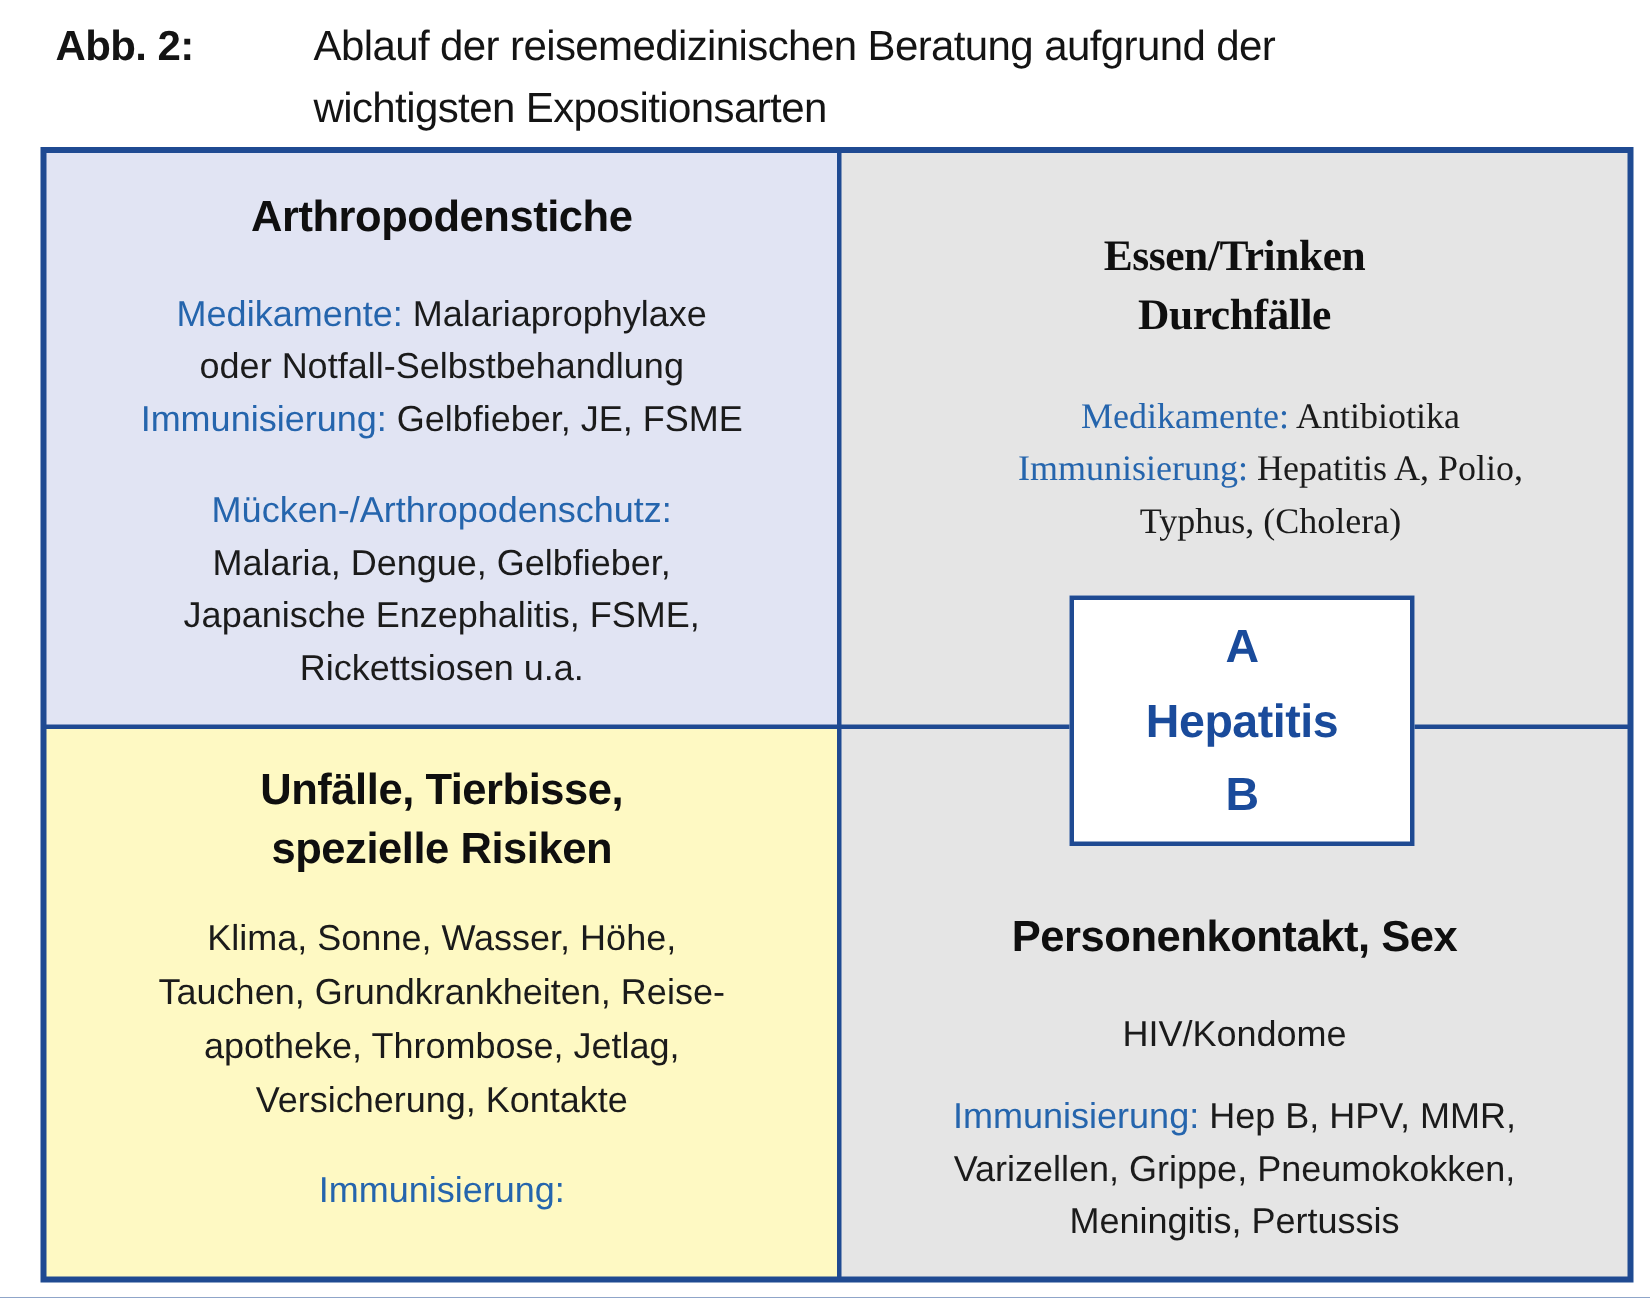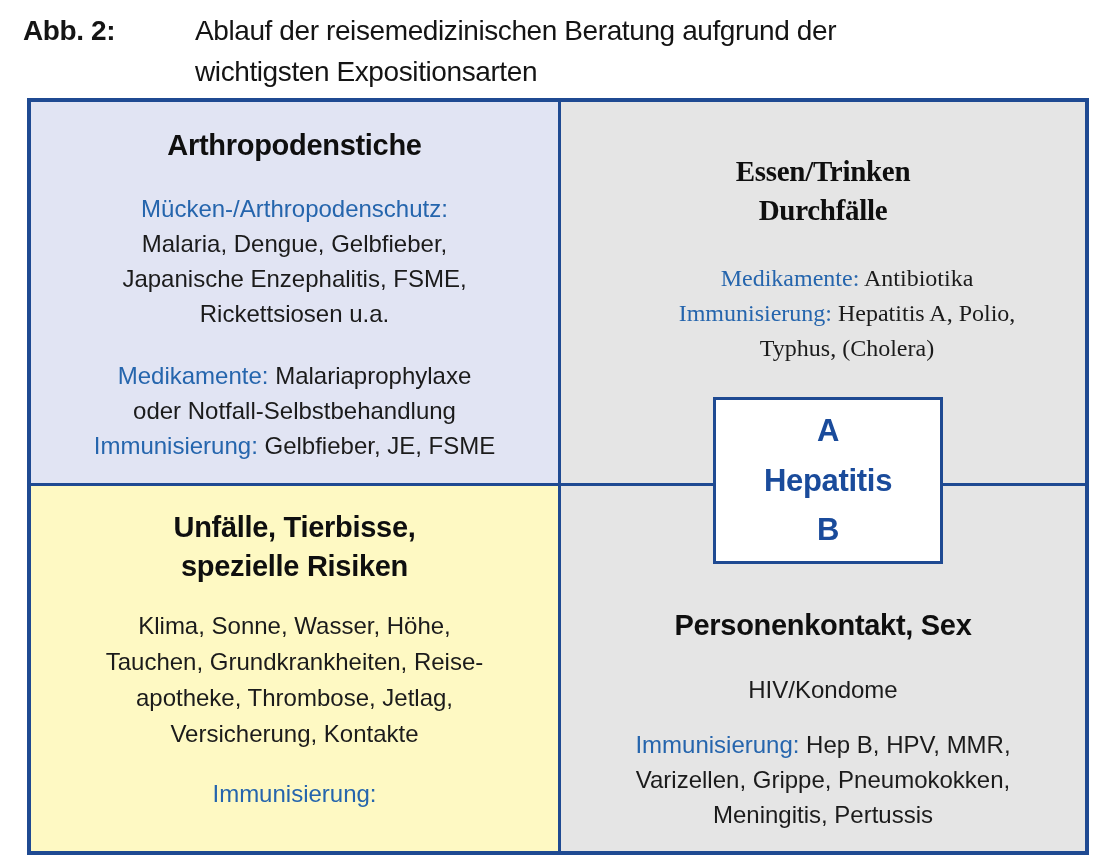--- a/index.html
+++ b/index.html
@@ -2,21 +2,21 @@
 <html><head>
 <meta charset="utf-8">
 <style>
   html,body{margin:0;padding:0;}
   body{
     width:1100px;height:865px;position:relative;background:#ffffff;
     font-family:"Liberation Sans", sans-serif;color:#1b1b1b;overflow:hidden;
   }
   
   .caption{
-    position:absolute;left:23px;top:10px;display:flex;
+    position:absolute;left:37px;top:10px;display:flex;
     font-size:28px;line-height:41px;letter-spacing:-0.4px;color:#141414;
   }
   .caption .abb{font-weight:bold;flex:0 0 172px;}
   
   .figure{
     position:absolute;left:27px;top:98px;width:1062px;height:757px;
     background:#1f4a92;           
     display:grid;box-sizing:border-box;padding:4px;gap:3px;
     grid-template-columns:527px 1fr;
     grid-template-rows:381px 1fr;
@@ -58,30 +58,30 @@
 
 <div class="caption">
   <span class="abb">Abb. 2:</span>
   <span class="ttext"><span>Ablauf der reisemedizinischen Beratung aufgrund der</span><br><span>wichtigsten Expositionsarten</span></span>
 </div>
 
 <div class="figure">
 
   <div class="quad q-tl">
     <div class="q-heading">Arthropodenstiche</div>
+    <p class="block b2">
+      <span class="lbl">Medikamente:</span> <span>Malariaprophylaxe</span><br>
+      <span>oder Notfall-Selbstbehandlung</span><br>
+      <span class="lbl">Immunisierung:</span> <span>Gelbfieber, JE, FSME</span>
+    </p>
     <p class="block b1">
       <span class="lbl">Mücken-/Arthropodenschutz:</span><br>
       <span>Malaria, Dengue, Gelbfieber,</span><br>
       <span>Japanische Enzephalitis, FSME,</span><br>
       <span>Rickettsiosen u.a.</span>
-    </p>
-    <p class="block b2">
-      <span class="lbl">Medikamente:</span> <span>Malariaprophylaxe</span><br>
-      <span>oder Notfall-Selbstbehandlung</span><br>
-      <span class="lbl">Immunisierung:</span> <span>Gelbfieber, JE, FSME</span>
     </p>
   </div>
 
   <div class="quad q-tr">
     <div class="q-heading">
       <span>Essen/Trinken</span><br>
       <span>Durchfälle</span>
     </div>
     <p class="block b1">
       <span class="lbl">Medikamente:</span> <span>Antibiotika</span><br>

